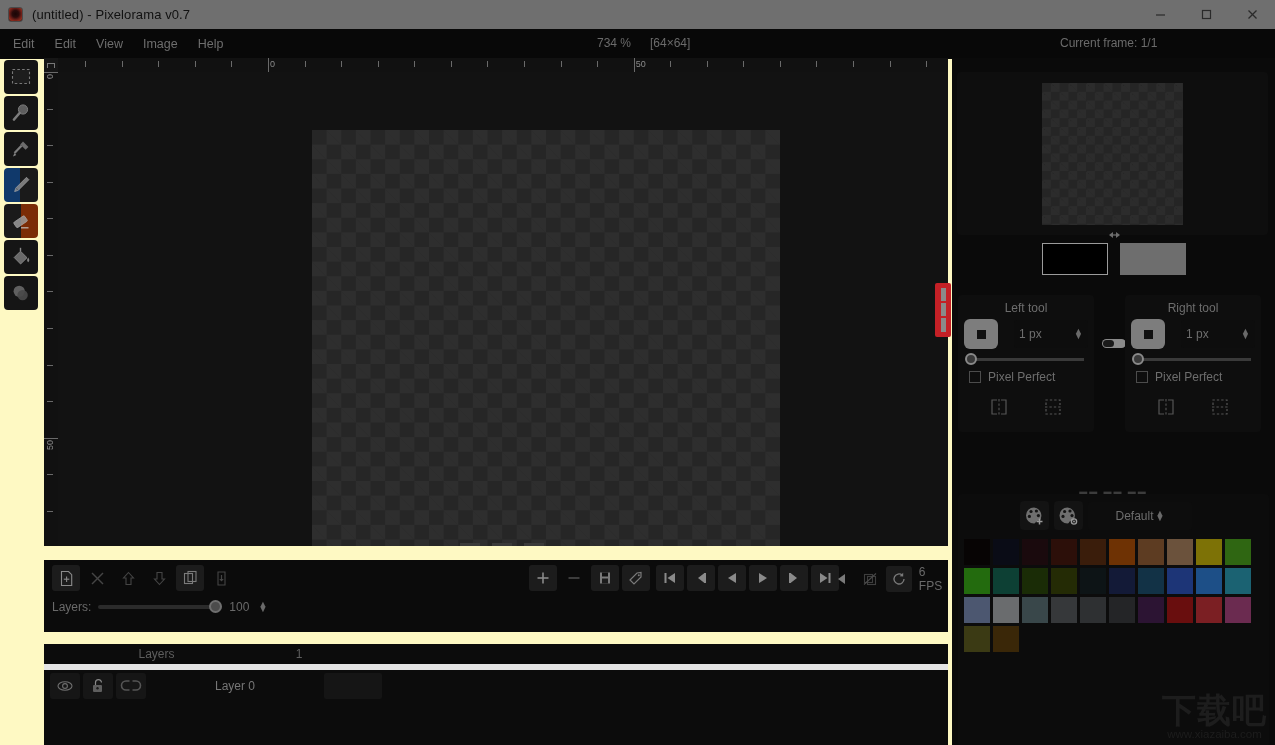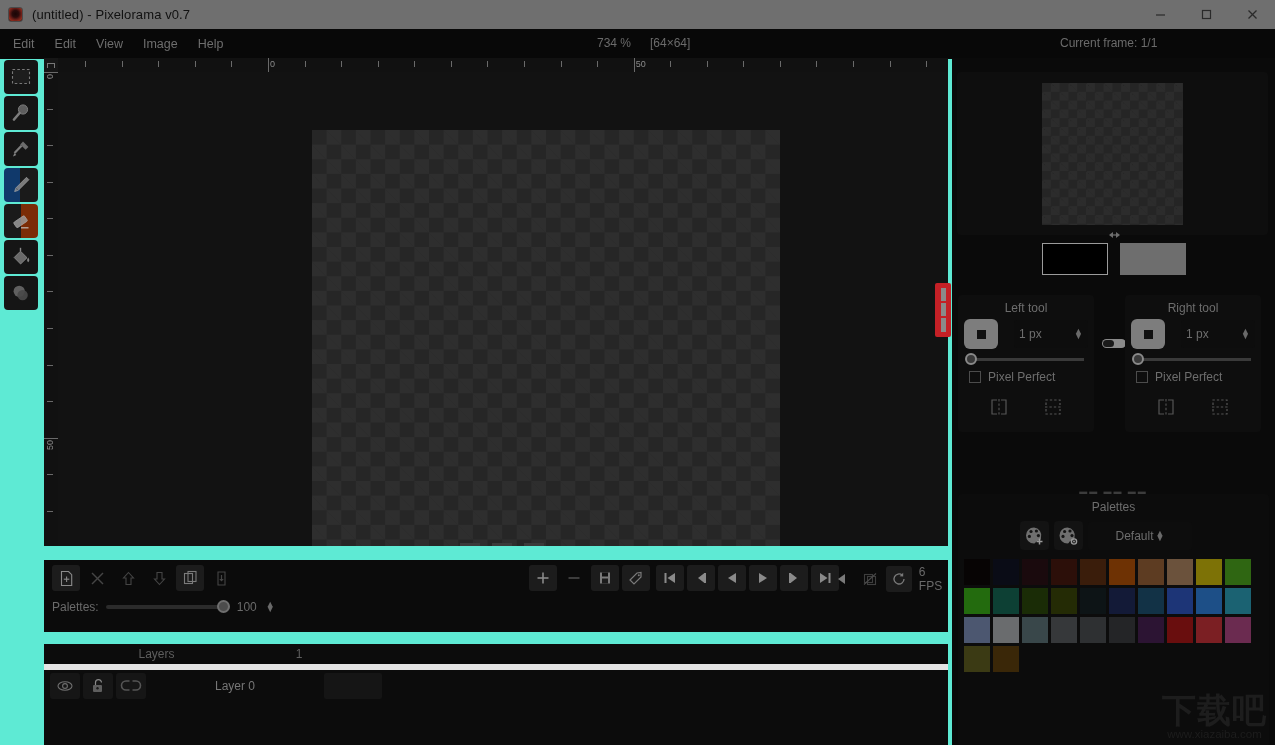--- a/index.html
+++ b/index.html
@@ -5,21 +5,21 @@
   * { box-sizing: border-box; margin: 0; padding: 0; }
   html, body {
     width: 1275px; height: 745px;
     background: #000;
     font-family: "Liberation Sans", sans-serif;
     overflow: hidden;
   }
   #app {
     position: relative;
     width: 1275px; height: 745px;
-    background: #5eead4;
+    background: #fef9c3;
   }
 
   
   .titlebar {
     position: absolute; top: 0; left: 0; width: 1275px; height: 29px;
     background: #6f6f6f;
     display: flex; align-items: center;
   }
   .title-icon {
     width: 15px; height: 15px; margin-left: 8px; margin-right: 9px;
@@ -499,21 +499,21 @@
       <div class="ibtn">
         <svg width="19" height="19" viewBox="0 0 19 19">
             <path d="M6 3h7v13H6z" fill="none" stroke="#454545" stroke-width="1.1"></path>
             <line x1="9.5" y1="6" x2="9.5" y2="12" stroke="#454545" stroke-width="1.2"></line>
             <path d="M7.2 10 L9.5 12.6 L11.8 10Z" fill="#454545"></path>
           </svg>
       </div>
     </div>
 
     <div class="opacity-row">
-      <span>Palettes:</span>
+      <span>Layers:</span>
       <div class="slider">
         <div class="knob" style="left:111px"></div>
       </div>
       <span>100</span>
       <span class="spin">
           <b>▲</b>
           <b>▼</b>
         </span>
     </div>
 
@@ -732,21 +732,20 @@
               <path d="M3 8 V3 H17 V8" fill="none" stroke="#555" stroke-width="1.2" stroke-dasharray="2.4 2"></path>
               <path d="M3 12 V17 H17 V12" fill="none" stroke="#555" stroke-width="1.2" stroke-dasharray="2.4 2"></path>
               <line x1="2" y1="10" x2="18" y2="10" stroke="#555" stroke-width="1.1" stroke-dasharray="2.4 2"></line>
             </svg>
         </div>
       </div>
     </div>
 
     <div class="palettes">
       <div class="pal-grip">▬▬ ▬▬ ▬▬</div>
-      <div class="pal-title">Palettes</div>
       <div class="pal-controls">
         <div class="pal-iconbtn">
           <svg width="22" height="22" viewBox="0 0 22 22">
             <path d="M10 2.5 a8 8 0 1 0 0 16 c1.6 0 1.3-1.4 2.4-2.3 1-.9 4.4 .2 4.6-3.4 A8 8 0 0 0 10 2.5Z" fill="#6f6f6f"></path>
             <circle cx="7" cy="6.5" r="1.6" fill="#151515"></circle>
               <circle cx="12.4" cy="6" r="1.6" fill="#151515"></circle>
             <circle cx="5.4" cy="11.4" r="1.6" fill="#151515"></circle>
               <circle cx="14.4" cy="10.6" r="1.6" fill="#151515"></circle>
             <line x1="15.5" y1="13.5" x2="15.5" y2="19.5" stroke="#9a9a9a" stroke-width="1.5"></line>
             <line x1="12.5" y1="16.5" x2="18.5" y2="16.5" stroke="#9a9a9a" stroke-width="1.5"></line>

